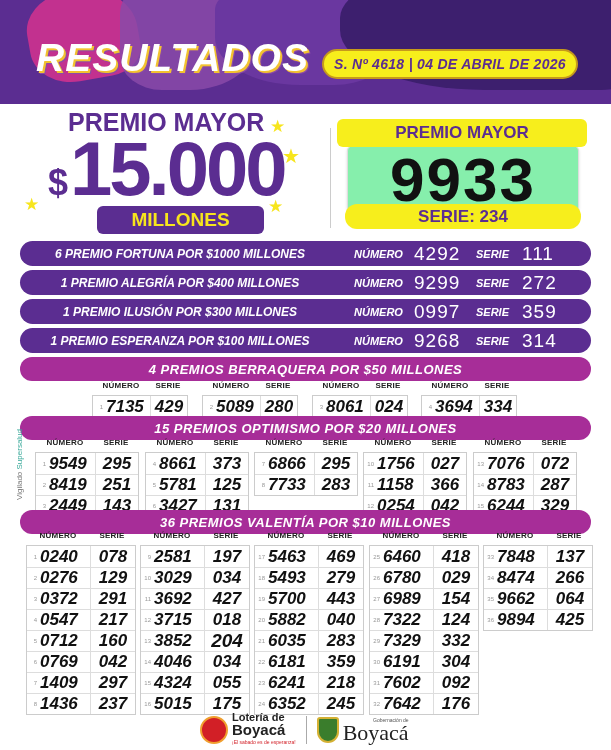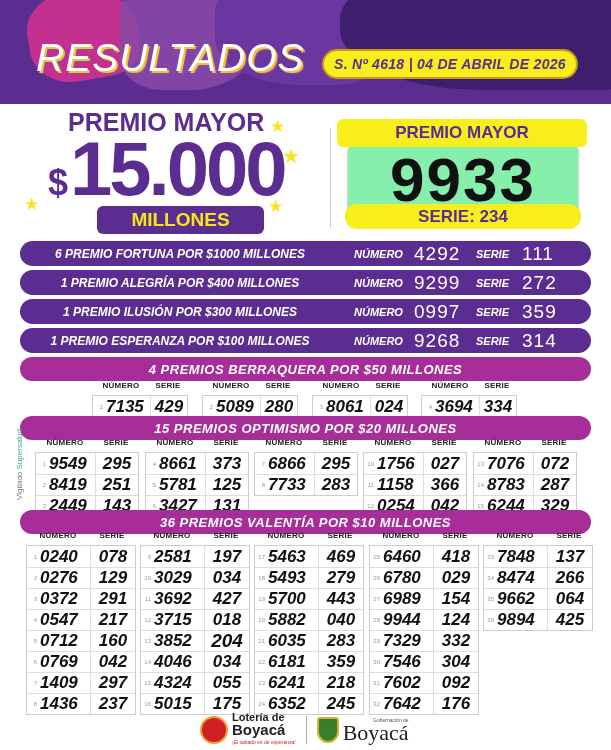--- a/index.html
+++ b/index.html
@@ -2,21 +2,21 @@
 <html><head>
 <meta charset="utf-8">
 <style>
 *{box-sizing:border-box;margin:0;padding:0}
 body{width:611px;height:750px;overflow:hidden;background:#fff;font-family:"Liberation Sans",sans-serif;position:relative}
 .header{position:absolute;left:0;top:0;width:611px;height:104px;background:#5b2d91;overflow:hidden}
 .blob1{position:absolute;left:28px;top:-10px;width:110px;height:90px;background:#c2318f;border-radius:40% 50% 30% 40%;transform:rotate(-10deg)}
 .blob2{position:absolute;left:120px;top:-20px;width:140px;height:110px;background:#8a4aa8;border-radius:30% 40% 50% 30%;opacity:.85}
 .blob3{position:absolute;left:215px;top:-10px;width:170px;height:95px;background:#6a37a0;border-radius:20% 40% 30% 50%}
 .blob4{position:absolute;left:340px;top:-30px;width:290px;height:120px;background:#3d1f6e;border-radius:40% 10% 10% 50%}
-.title{position:absolute;left:36px;top:36px;font-size:39px;font-weight:400;font-style:italic;color:#fff;letter-spacing:1px;text-shadow:2px 2px 0 #f2c230,3px 3px 0 #8a4aa8}
+.title{position:absolute;left:36px;top:36px;font-size:39px;font-weight:700;font-style:italic;color:#fff;letter-spacing:1px;text-shadow:2px 2px 0 #f2c230,3px 3px 0 #8a4aa8}
 .date-pill{position:absolute;left:322px;top:49px;width:256px;height:30px;background:#f7ee1c;border:2px solid #c69a1b;border-radius:16px;display:flex;align-items:center;justify-content:center;font-size:14px;font-weight:bold;font-style:italic;color:#5b2d91;letter-spacing:.3px}
 .pm-left{position:absolute;left:20px;top:104px;width:300px;height:132px}
 .pm-label{position:absolute;left:48px;top:4px;font-size:25px;font-weight:900;color:#5b2d91}
 .pm-amount{position:absolute;left:28px;top:20px;font-size:76px;font-weight:900;color:#5b2d91;letter-spacing:-3px;line-height:90px}
 .pm-amount .dollar{font-size:36px;vertical-align:top;position:relative;top:14px;margin-right:2px;letter-spacing:0}
 .millones{position:absolute;left:77px;top:102px;width:167px;height:28px;background:#5b2d91;border-radius:6px;color:#f7e51c;font-size:19px;font-weight:900;display:flex;align-items:center;justify-content:center}
 .star{position:absolute;color:#f7e51c;font-size:17px}
 .vdivider{position:absolute;left:330px;top:128px;width:1px;height:100px;background:#ccc}
 .pm-right{position:absolute;left:337px;top:115px;width:250px;height:120px}
 .pmr-top{position:absolute;left:0;top:4px;width:250px;height:28px;background:#f7ee1c;border-radius:6px;display:flex;align-items:center;justify-content:center;color:#5b2d91;font-weight:900;font-size:17px}
@@ -535,35 +535,35 @@
         <div class="r" style="height:21px">
           <div class="c1" style="width:64px;font-size:17px">
             <span class="idx">27</span>
             <span>6989</span>
           </div>
           <div class="c2" style="width:44px;font-size:17px">154</div>
         </div>
         <div class="r" style="height:21px">
           <div class="c1" style="width:64px;font-size:17px">
             <span class="idx">28</span>
-            <span>9944</span>
+            <span>7322</span>
           </div>
           <div class="c2" style="width:44px;font-size:17px">124</div>
         </div>
         <div class="r" style="height:21px">
           <div class="c1" style="width:64px;font-size:17px">
             <span class="idx">29</span>
             <span>7329</span>
           </div>
           <div class="c2" style="width:44px;font-size:17px">332</div>
         </div>
         <div class="r" style="height:21px">
           <div class="c1" style="width:64px;font-size:17px">
             <span class="idx">30</span>
-            <span>7546</span>
+            <span>6191</span>
           </div>
           <div class="c2" style="width:44px;font-size:17px">304</div>
         </div>
         <div class="r" style="height:21px">
           <div class="c1" style="width:64px;font-size:17px">
             <span class="idx">31</span>
             <span>7602</span>
           </div>
           <div class="c2" style="width:44px;font-size:17px">092</div>
         </div>

